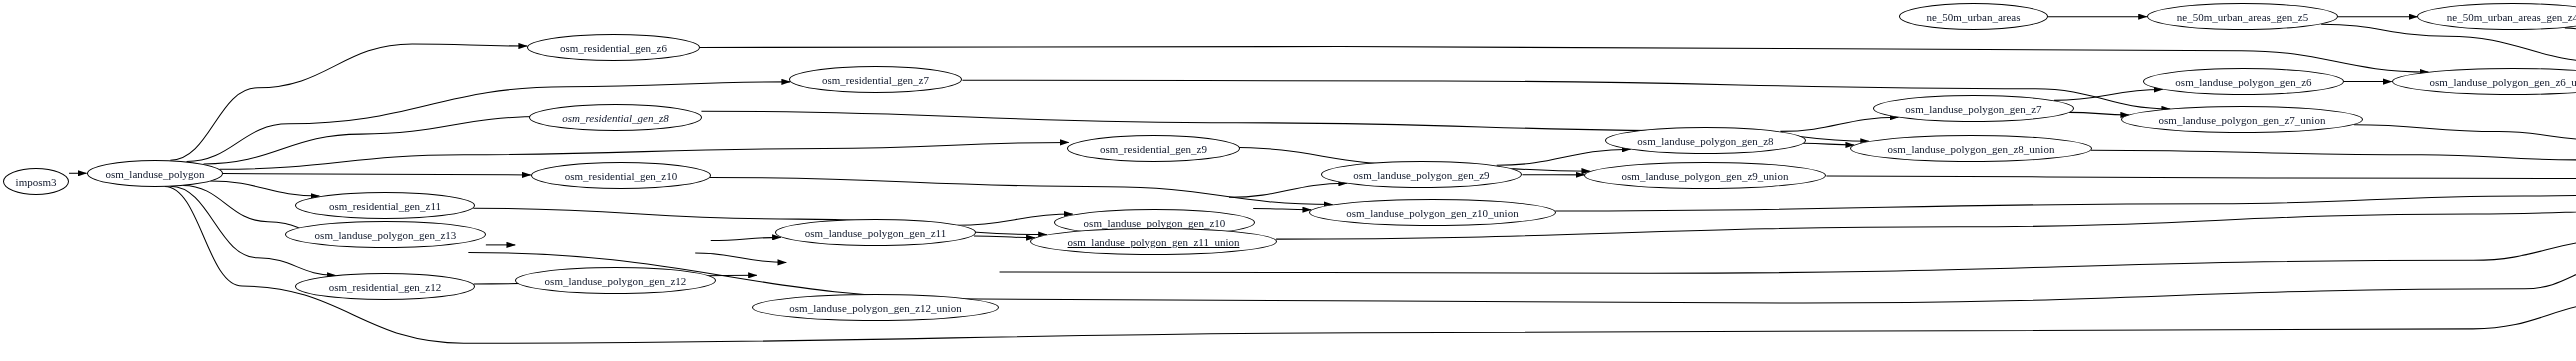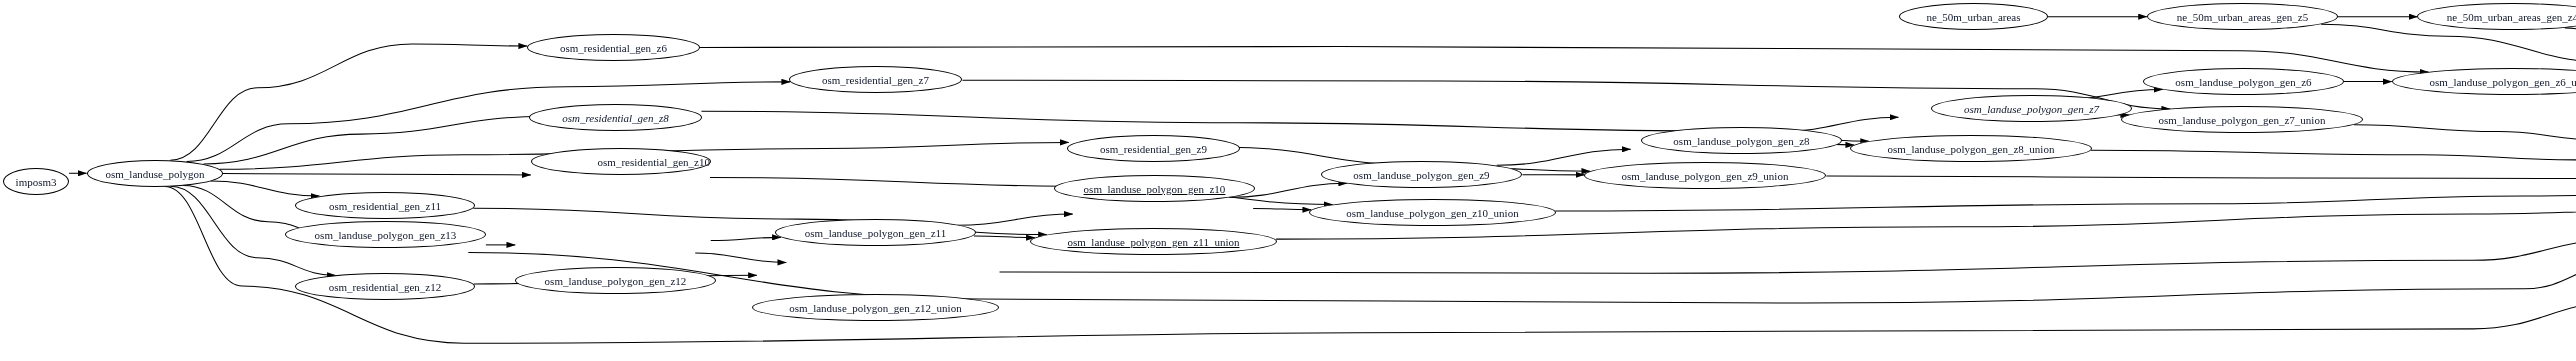--- a/index.html
+++ b/index.html
@@ -79,63 +79,63 @@
       </div>
       <div class="node" style="left: 789px; top: 66px; width: 173px; height: 27px;">
         <span>osm_residential_gen_z7</span>
       </div>
       <div class="node" style="left: 529px; top: 104px; width: 173px; height: 27px; font-style: italic;">
         <span>osm_residential_gen_z8</span>
       </div>
       <div class="node" style="left: 1067px; top: 135px; width: 173px; height: 27px;">
         <span>osm_residential_gen_z9</span>
       </div>
-      <div class="node" style="left: 531px; top: 148px; width: 180px; height: 27px; justify-content: flex-end;">
+      <div class="node" style="left: 531px; top: 162px; width: 180px; height: 27px;">
         <span>osm_residential_gen_z10</span>
       </div>
       <div class="node" style="left: 295px; top: 192px; width: 180px; height: 27px;">
         <span>osm_residential_gen_z11</span>
       </div>
       <div class="node" style="left: 285px; top: 221px; width: 201px; height: 27px;">
         <span>osm_landuse_polygon_gen_z13</span>
       </div>
       <div class="node" style="left: 295px; top: 273px; width: 180px; height: 27px;">
         <span>osm_residential_gen_z12</span>
       </div>
       <div class="node" style="left: 515px; top: 231px; width: 201px; height: 27px; margin-top: 36px;">
         <span>osm_landuse_polygon_gen_z12</span>
       </div>
       <div class="node" style="left: 775px; top: 219px; width: 201px; height: 27px;">
         <span>osm_landuse_polygon_gen_z11</span>
       </div>
       <div class="node" style="left: 752px; top: 258px; width: 247px; height: 27px; margin-top: 36px;">
         <span>osm_landuse_polygon_gen_z12_union</span>
       </div>
-      <div class="node" style="left: 1054px; top: 175px; width: 201px; height: 27px; text-decoration: underline;">
+      <div class="node" style="left: 1054px; top: 209px; width: 201px; height: 27px;">
         <span>osm_landuse_polygon_gen_z10</span>
       </div>
       <div class="node" style="left: 1030px; top: 228px; width: 247px; height: 27px; text-decoration: underline;">
         <span>osm_landuse_polygon_gen_z11_union</span>
       </div>
       <div class="node" style="left: 1321px; top: 161px; width: 201px; height: 27px;">
         <span>osm_landuse_polygon_gen_z9</span>
       </div>
       <div class="node" style="left: 1309px; top: 199px; width: 247px; height: 27px;">
         <span>osm_landuse_polygon_gen_z10_union</span>
       </div>
-      <div class="node" style="left: 1641px; top: 127px; width: 201px; height: 27px;">
+      <div class="node" style="left: 1605px; top: 127px; width: 201px; height: 27px;">
         <span>osm_landuse_polygon_gen_z8</span>
       </div>
       <div class="node" style="left: 1584px; top: 162px; width: 242px; height: 27px;">
         <span>osm_landuse_polygon_gen_z9_union</span>
       </div>
       <div class="node" style="left: 1899px; top: 3.1px; width: 149px; height: 27px;">
         <span>ne_50m_urban_areas</span>
       </div>
-      <div class="node" style="left: 1931px; top: 95px; width: 201px; height: 27px; font-style: italic;">
+      <div class="node" style="left: 1873px; top: 95px; width: 201px; height: 27px;">
         <span>osm_landuse_polygon_gen_z7</span>
       </div>
       <div class="node" style="left: 1850px; top: 135px; width: 242px; height: 27px;">
         <span>osm_landuse_polygon_gen_z8_union</span>
       </div>
       <div class="node" style="left: 2147px; top: 3.1px; width: 191px; height: 27px;">
         <span>ne_50m_urban_areas_gen_z5</span>
       </div>
       <div class="node" style="left: 2143px; top: 68px; width: 201px; height: 27px;">
         <span>osm_landuse_polygon_gen_z6</span>

